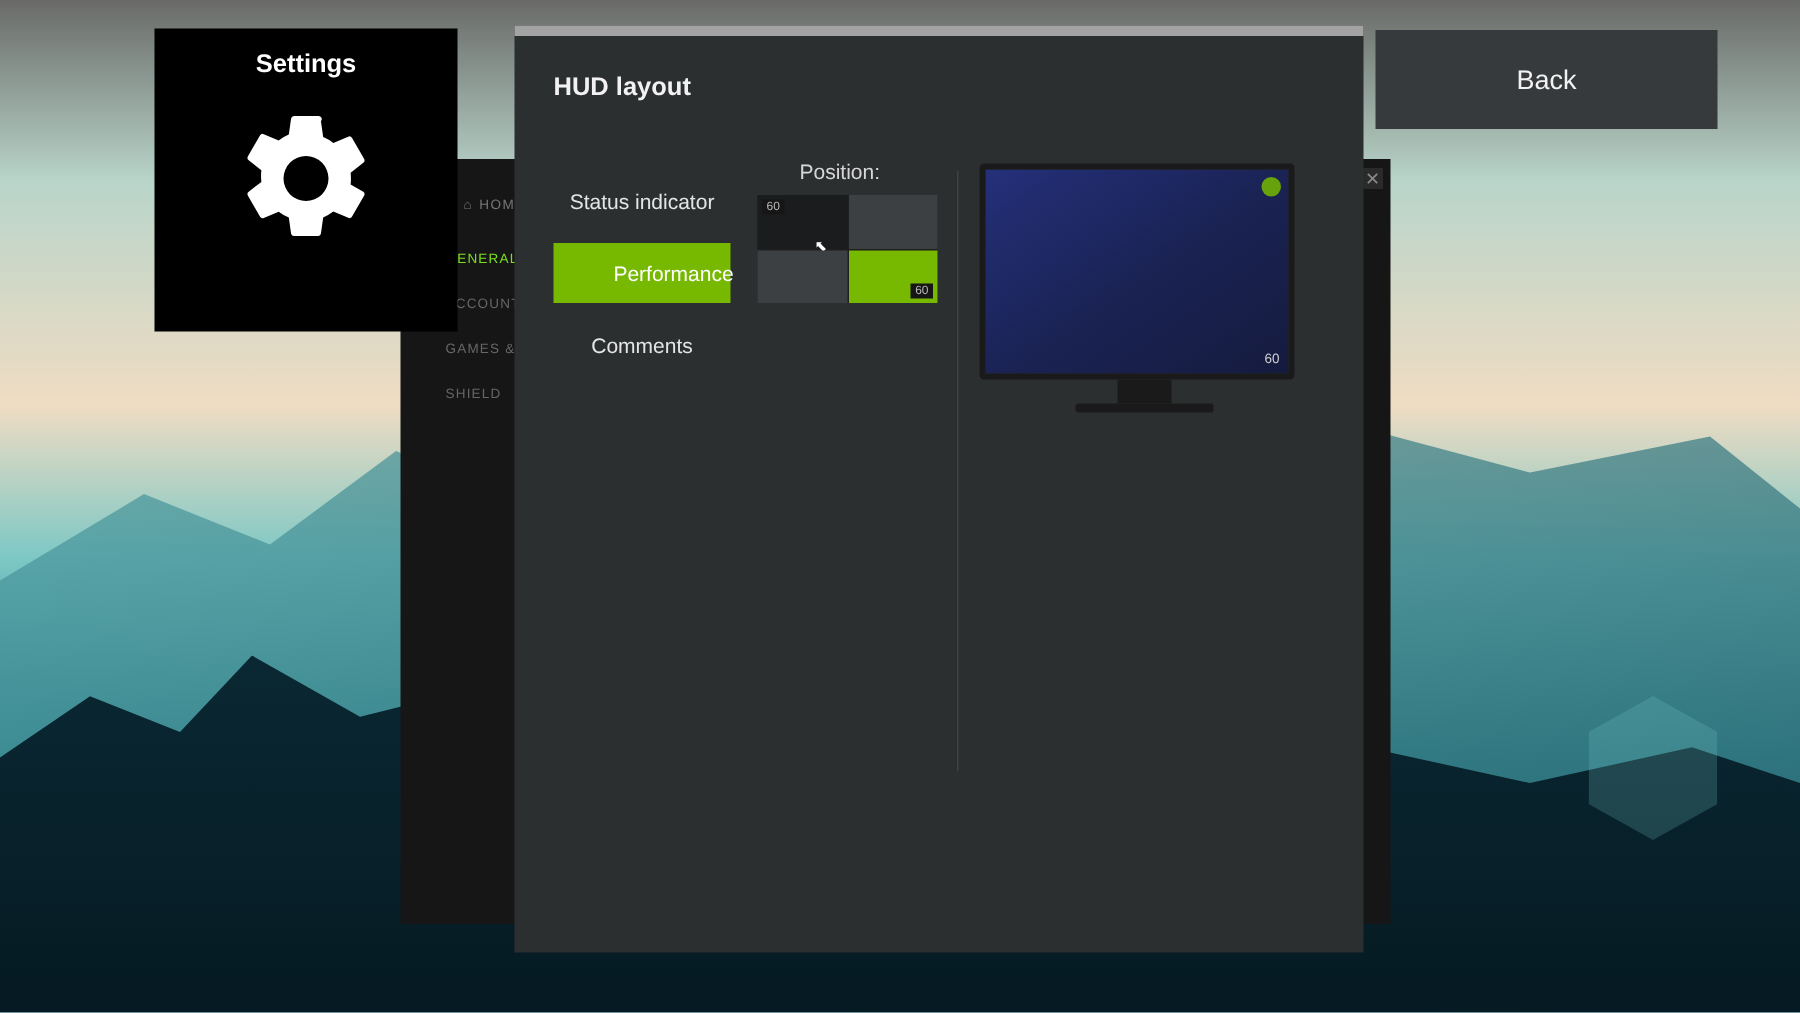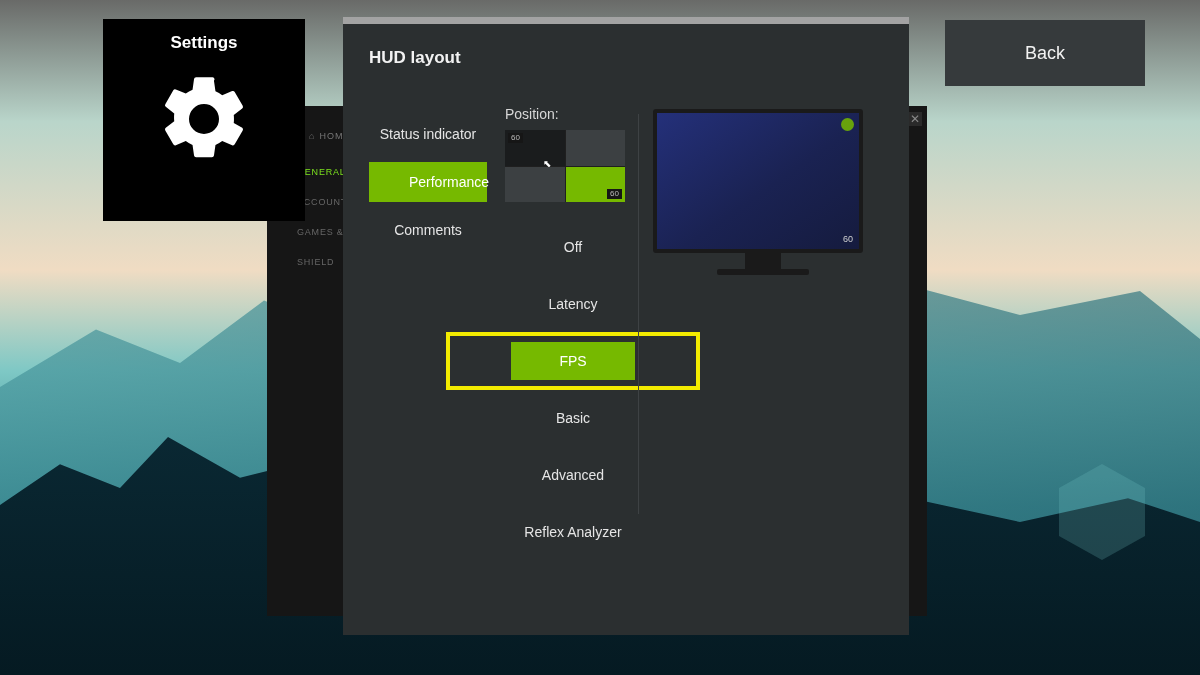--- a/index.html
+++ b/index.html
@@ -55,21 +55,21 @@
   .main-title { color: #f2f2f2; font-size: 17px; font-weight: 600; padding: 24px 0 0 26px; }
 
   .left-tabs { position: absolute; left: 26px; top: 90px; width: 118px; display: flex; flex-direction: column; }
   .left-tab {
     height: 40px; display: flex; align-items: center; justify-content: center;
     color: #e5e5e5; font-size: 14px; margin-bottom: 8px; cursor: pointer;
   }
   .left-tab.selected { background: #76b900; color: #fff; padding-left: 42px; }
 
   .position-col { position: absolute; left: 162px; top: 82px; width: 135px; }
-  .position-label { color: #d7d7d7; font-size: 14px; margin-bottom: 8px; }
+  .position-label { color: #d7d7d7; font-size: 14px; margin-bottom: 8px; margin-left: 28px; }
   .position-grid {
     width: 120px; height: 72px; display: grid; grid-template-columns: 1fr 1fr; grid-template-rows: 1fr 1fr;
     gap: 1px; background: #1f1f1f;
   }
   .pos-cell { background: #3c4042; position: relative; }
   .pos-cell.active-tl { background: #1a1c1d; }
   .pos-cell.br { background: #76b900; }
   .pos-number {
     position: absolute; font-size: 8px; background: #161616; color: #bbb;
     padding: 1px 3px; line-height: 1;
@@ -93,21 +93,21 @@
   .monitor {
     width: 210px; height: 144px; background: linear-gradient(145deg, #24307a 0%, #1a2252 55%, #151b3e 100%);
     border: 4px solid #1a1a1a; border-radius: 3px; position: relative;
   }
   .monitor-badge-tr { position: absolute; top: 5px; right: 5px; width: 13px; height: 13px; border-radius: 50%; background: #76b900; opacity: 0.85; }
   .monitor-fps { position: absolute; bottom: 5px; right: 6px; color: #cfd0d1; font-size: 9px; }
   .stand { width: 36px; height: 16px; background: #1a1a1a; margin: 0 auto; }
   .stand-base { width: 92px; height: 6px; background: #1a1a1a; margin: 0 auto; border-radius: 2px; }
 
   .back-button {
-    position: absolute; right: 55px; top: 20px; width: 200px; height: 66px;
+    position: absolute; right: 55px; top: 20px; width: 228px; height: 66px;
     background: #363a3c; color: #f2f2f2; font-size: 18px;
     display: flex; align-items: center; justify-content: center; cursor: pointer;
   }
 </style>
 </head>
 <body>
 
 <div class="background">
   <div class="mountain-back"></div>
   <div class="mountain-front"></div>
@@ -152,40 +152,20 @@
         <span class="cursor">⬉</span>
       </div>
       <div class="pos-cell"></div>
       <div class="pos-cell"></div>
       <div class="pos-cell br">
         <span class="pos-number">60</span>
       </div>
     </div>
   </div>
 
-  <div class="option-list">
-    <div class="option-wrap">
-        <div class="option-item">Off</div>
-      </div>
-    <div class="option-wrap">
-        <div class="option-item">Latency</div>
-      </div>
-    <div class="option-wrap highlighted">
-        <div class="option-item">FPS</div>
-      </div>
-    <div class="option-wrap">
-        <div class="option-item">Basic</div>
-      </div>
-    <div class="option-wrap">
-        <div class="option-item">Advanced</div>
-      </div>
-    <div class="option-wrap">
-        <div class="option-item">Reflex Analyzer</div>
-      </div>
-  </div>
 
   <div class="vert-divider"></div>
 
   <div class="preview">
     <div class="monitor">
       <div class="monitor-badge-tr"></div>
       <div class="monitor-fps">60</div>
     </div>
     <div class="stand"></div>
     <div class="stand-base"></div>

